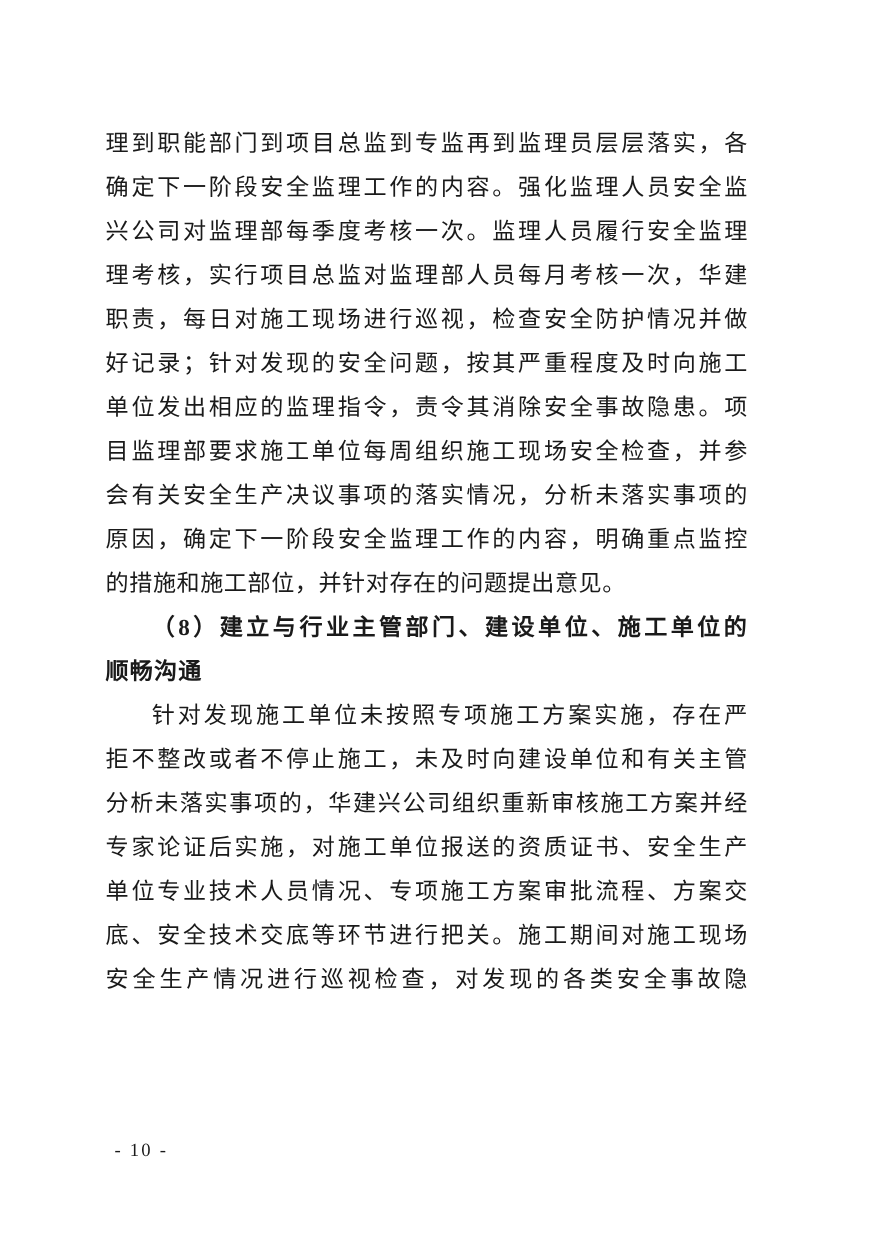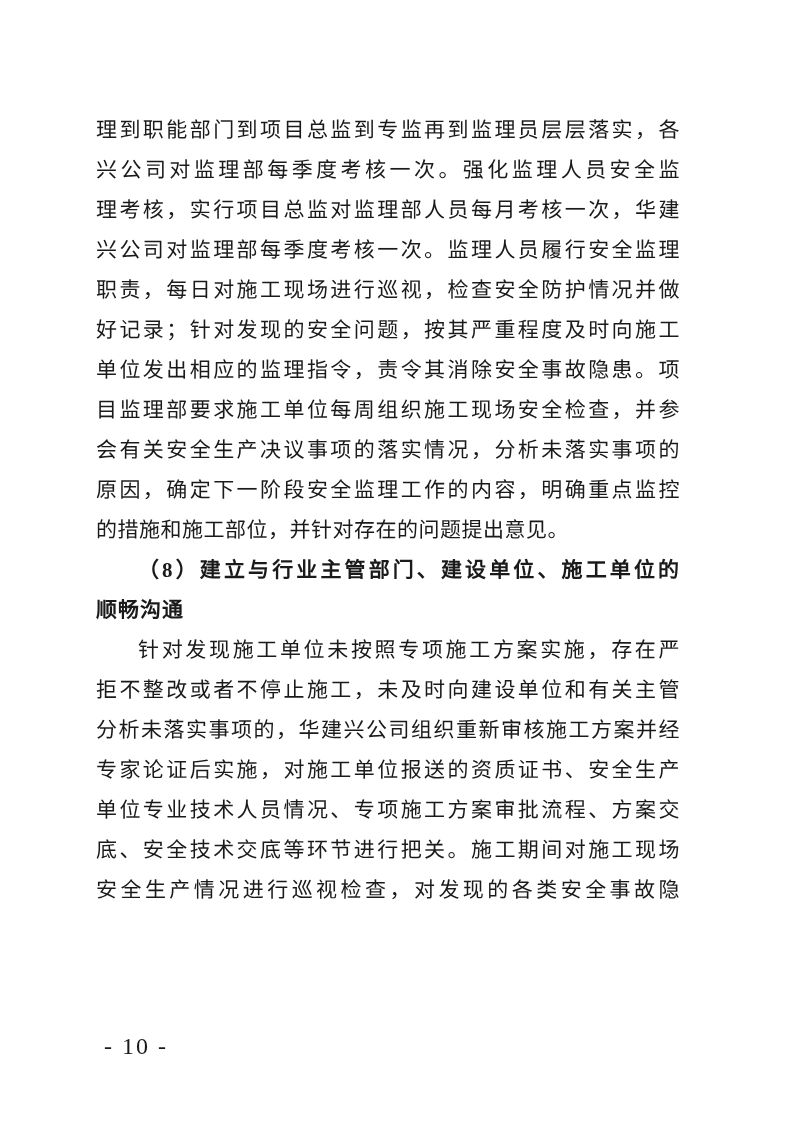--- a/index.html
+++ b/index.html
@@ -43,36 +43,36 @@
     text-align-last: left;
   }
   .line.heading {
     font-weight: 700;
     letter-spacing: 1px;
   }
   .footer {
     position: absolute;
     left: 104px;
     top: 1034px;
-    font-size: 24px;
+    font-size: 17px;
     line-height: 24px;
     letter-spacing: 2px;
     color: #1a1a1a;
     font-family: "Liberation Serif", "DejaVu Serif", serif;
   }
 </style>
 </head>
 <body>
 
 <div class="page">
   <div class="content" id="doc-content">
       <div class="line">理到职能部门到项目总监到专监再到监理员层层落实，各</div>
-      <div class="line">兴公司对监理部每季度考核一次。强化监理人员安全监</div>
+      <div class="line">确定下一阶段安全监理工作的内容。强化监理人员安全监</div>
+      <div class="line">兴公司对监理部每季度考核一次。监理人员履行安全监理</div>
       <div class="line">理考核，实行项目总监对监理部人员每月考核一次，华建</div>
-      <div class="line">兴公司对监理部每季度考核一次。监理人员履行安全监理</div>
       <div class="line">职责，每日对施工现场进行巡视，检查安全防护情况并做</div>
       <div class="line">好记录；针对发现的安全问题，按其严重程度及时向施工</div>
       <div class="line">单位发出相应的监理指令，责令其消除安全事故隐患。项</div>
       <div class="line">目监理部要求施工单位每周组织施工现场安全检查，并参</div>
       <div class="line">会有关安全生产决议事项的落实情况，分析未落实事项的</div>
       <div class="line">原因，确定下一阶段安全监理工作的内容，明确重点监控</div>
       <div class="line line-end">的措施和施工部位，并针对存在的问题提出意见。</div>
       <div class="line heading indent">（8）建立与行业主管部门、建设单位、施工单位的</div>
       <div class="line heading line-end">顺畅沟通</div>
       <div class="line indent">针对发现施工单位未按照专项施工方案实施，存在严</div>

